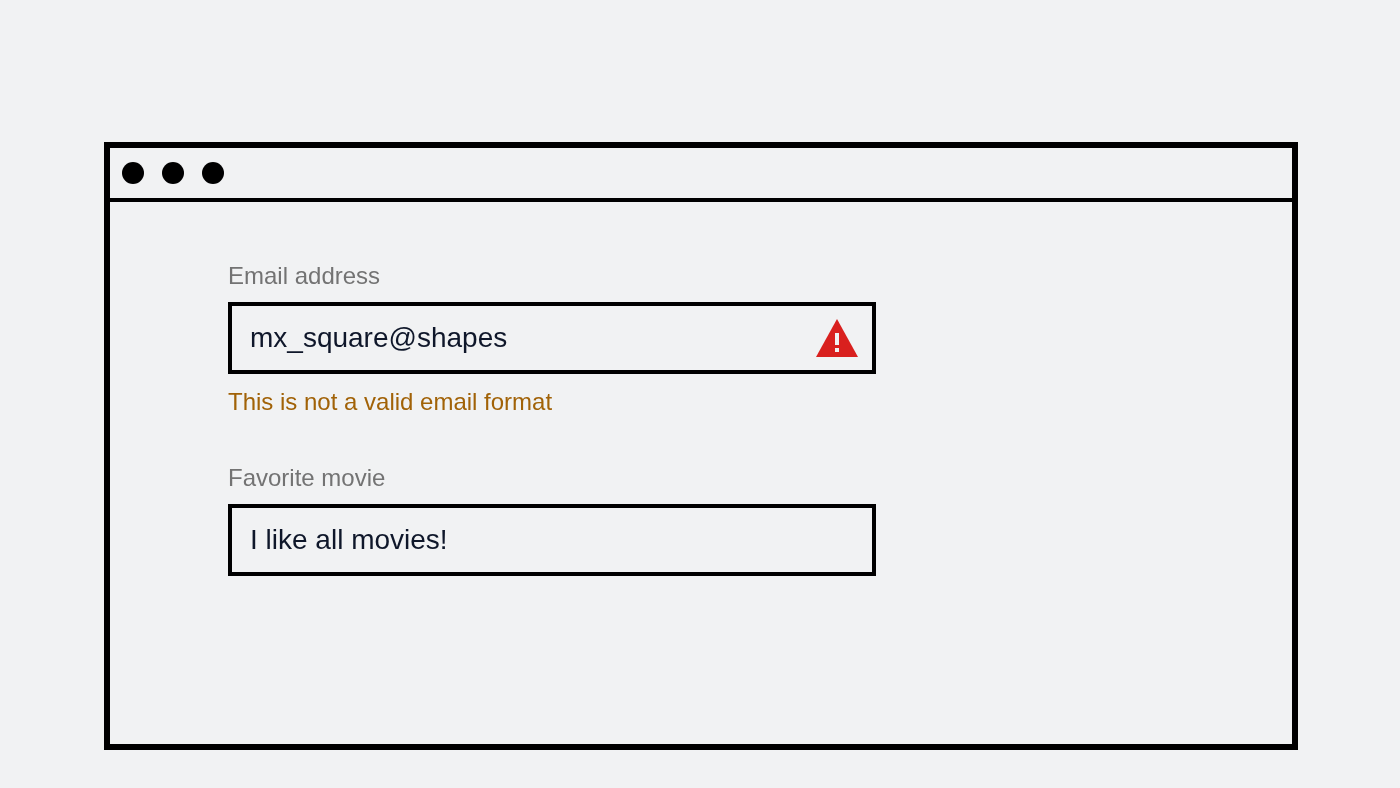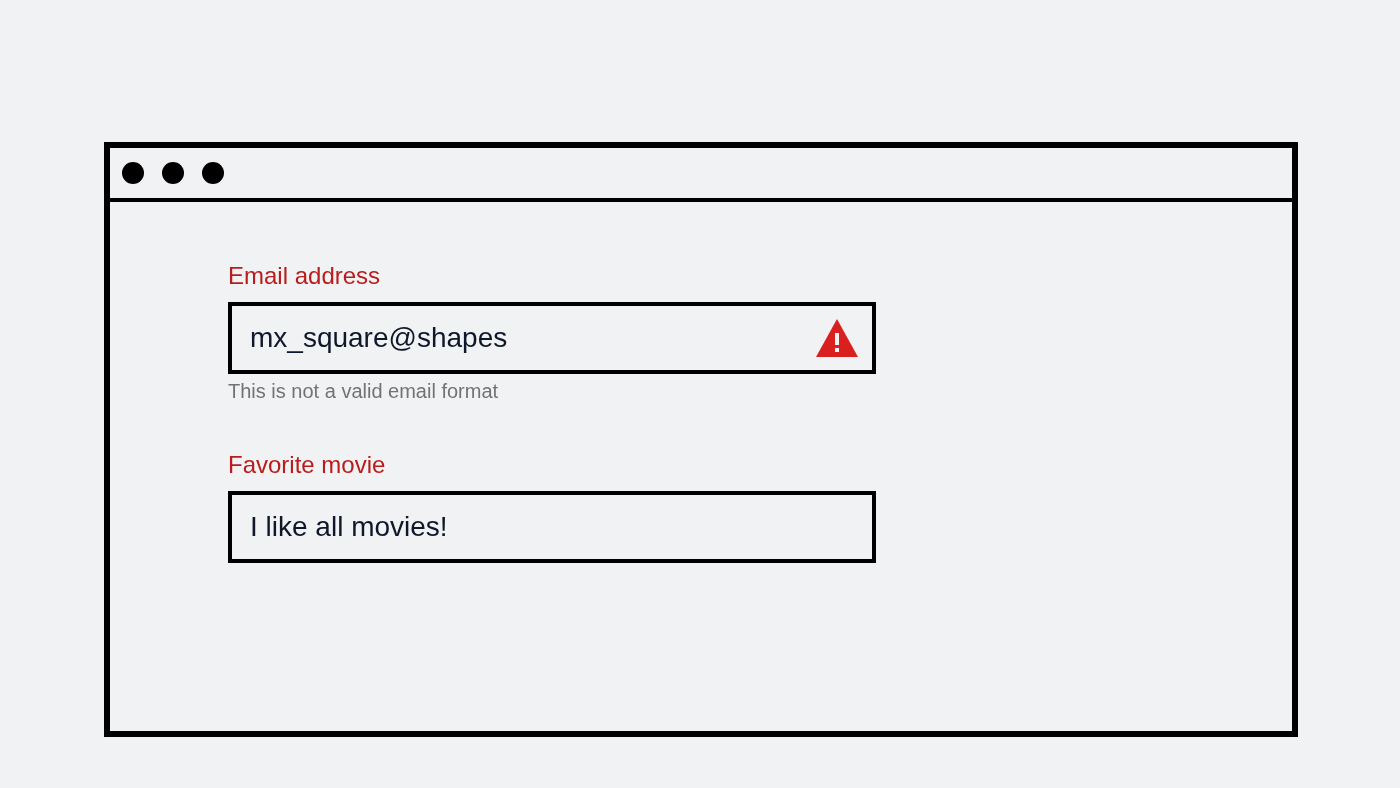--- a/index.html
+++ b/index.html
@@ -43,21 +43,21 @@
       font-size: 46px;
       font-weight: bold;
       color: #000;
       margin-bottom: 70px;
     }
     .field-group {
       margin-bottom: 48px;
     }
     .field-label {
       font-size: 24px;
-      color: #b91c1c;
+      color: #737373;
       margin-bottom: 12px;
       display: block;
     }
     .input-wrap {
       position: relative;
       width: 648px;
     }
     .text-input {
       width: 100%;
       border: 4px solid #000;
@@ -70,23 +70,23 @@
     }
     .warning-icon {
       position: absolute;
       right: 18px;
       top: 50%;
       transform: translateY(-50%);
       width: 42px;
       height: 38px;
     }
     .error-msg {
-      font-size: 20px;
-      color: #737373;
-      margin-top: 6px;
+      font-size: 24px;
+      color: #a16207;
+      margin-top: 14px;
     }
   </style>
 </head>
 <body>
 
 <div class="window">
   <div class="titlebar">
     <div class="dot"></div>
     <div class="dot"></div>
     <div class="dot"></div>

